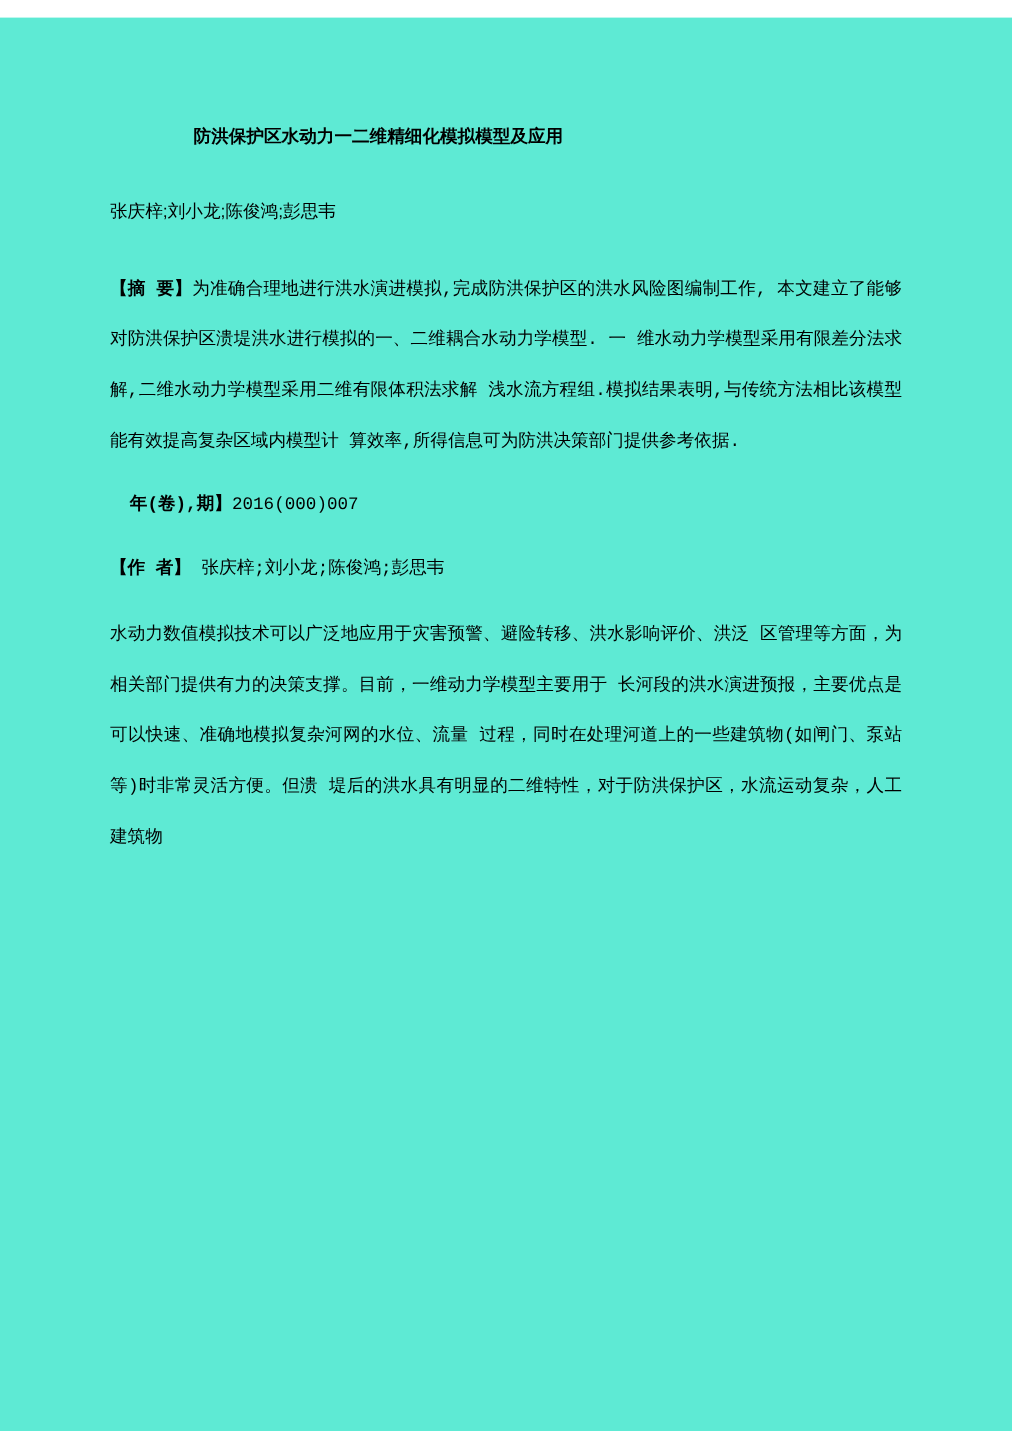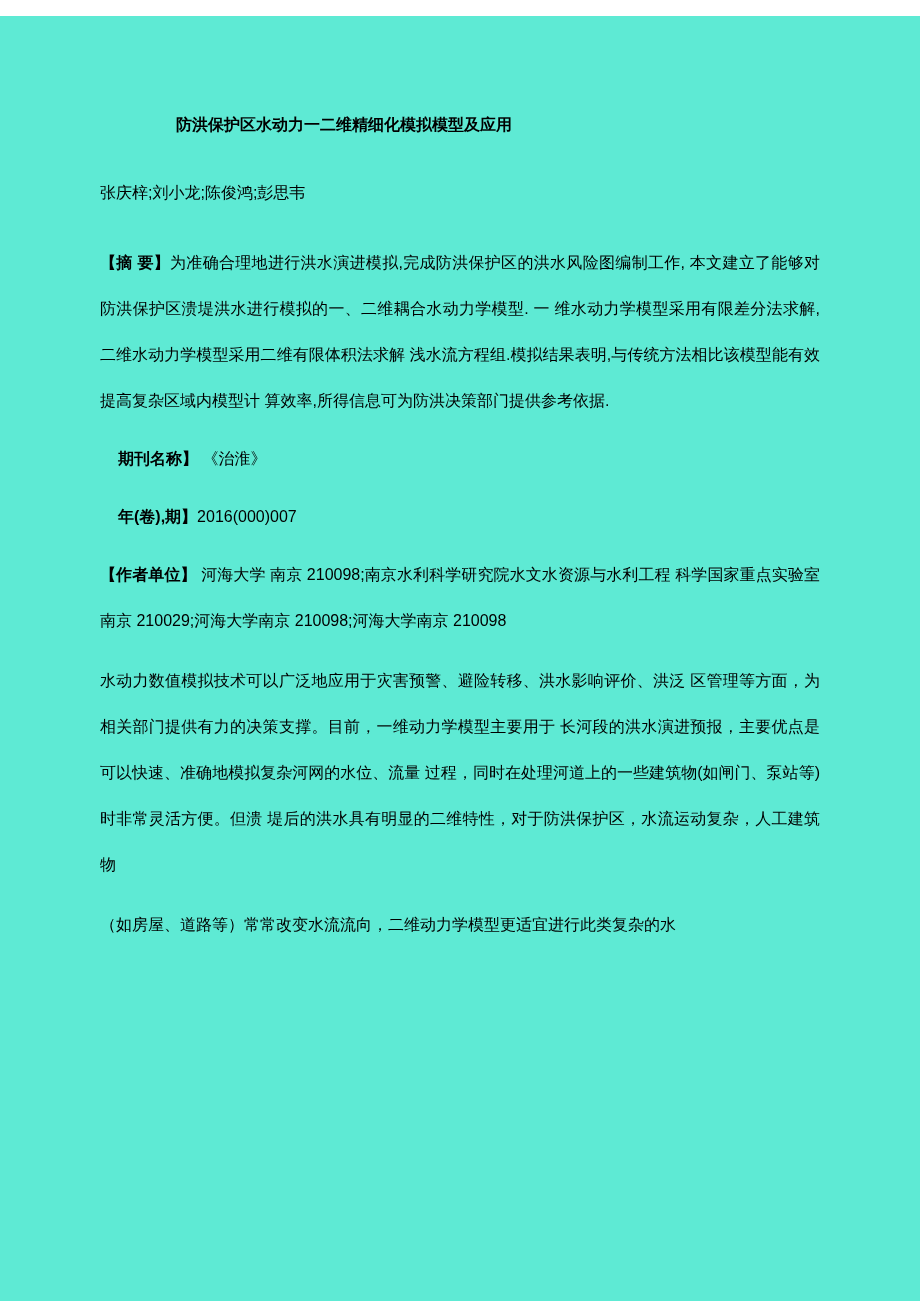--- a/index.html
+++ b/index.html
@@ -23,45 +23,44 @@
   }
   .authors {
     margin: 42px 0 0 0;
     line-height: 26px;
     text-align: left;
   }
   .para {
     margin: 12px 0 0 0;
     line-height: 46px;
     text-align: justify;
+    font-family: Liberation Mono, monospace;
   }
   .para.first { margin-top: 34px; }
   .para.tight { line-height: 32px; margin-top: 16px; }
   .para.body-text { margin-top: 14px; }
   .indent-lg { padding-left: 18px; }
   .indent-sm { padding-left: 6px; }
   .bold { font-weight: 700; }
 </style>
 </head>
 <body>
 
 <div class="page">
 
   <h1 class="title">防洪保护区水动力一二维精细化模拟模型及应用</h1>
 
   <p class="authors">张庆梓;刘小龙;陈俊鸿;彭思韦</p>
 
   <p class="para first"><span class="bold">【摘 要】</span><span>为准确合理地进行洪水演进模拟,完成防洪保护区的洪水风险图编制工作, 本文建立了能够对防洪保护区溃堤洪水进行模拟的一、二维耦合水动力学模型. 一 维水动力学模型采用有限差分法求解,二维水动力学模型采用二维有限体积法求解 浅水流方程组.模拟结果表明,与传统方法相比该模型能有效提高复杂区域内模型计 算效率,所得信息可为防洪决策部门提供参考依据.</span></p>
 
-  <p class="para indent-lg"><span class="bold">期刊名称】</span><span> 《治淮》</span></p>
 
   <p class="para indent-lg"><span class="bold">年(卷),期】</span><span>2016(000)007</span></p>
 
 
+  <p class="para"><span class="bold">【作 者】</span><span> 张庆梓;刘小龙;陈俊鸿;彭思韦</span></p>
 
-  <p class="para"><span class="bold">【作者单位】</span><span> 河海大学 南京 210098;南京水利科学研究院水文水资源与水利工程 科学国家重点实验室南京 210029;河海大学南京 210098;河海大学南京 210098</span></p>
 
 
   <p class="para body-text">水动力数值模拟技术可以广泛地应用于灾害预警、避险转移、洪水影响评价、洪泛 区管理等方面，为相关部门提供有力的决策支撑。目前，一维动力学模型主要用于 长河段的洪水演进预报，主要优点是可以快速、准确地模拟复杂河网的水位、流量 过程，同时在处理河道上的一些建筑物(如闸门、泵站等)时非常灵活方便。但溃 堤后的洪水具有明显的二维特性，对于防洪保护区，水流运动复杂，人工建筑物</p>
 
-  <p class="para body-text">（如房屋、道路等）常常改变水流流向，二维动力学模型更适宜进行此类复杂的水</p>
 
 </div>
 
 </body></html>

